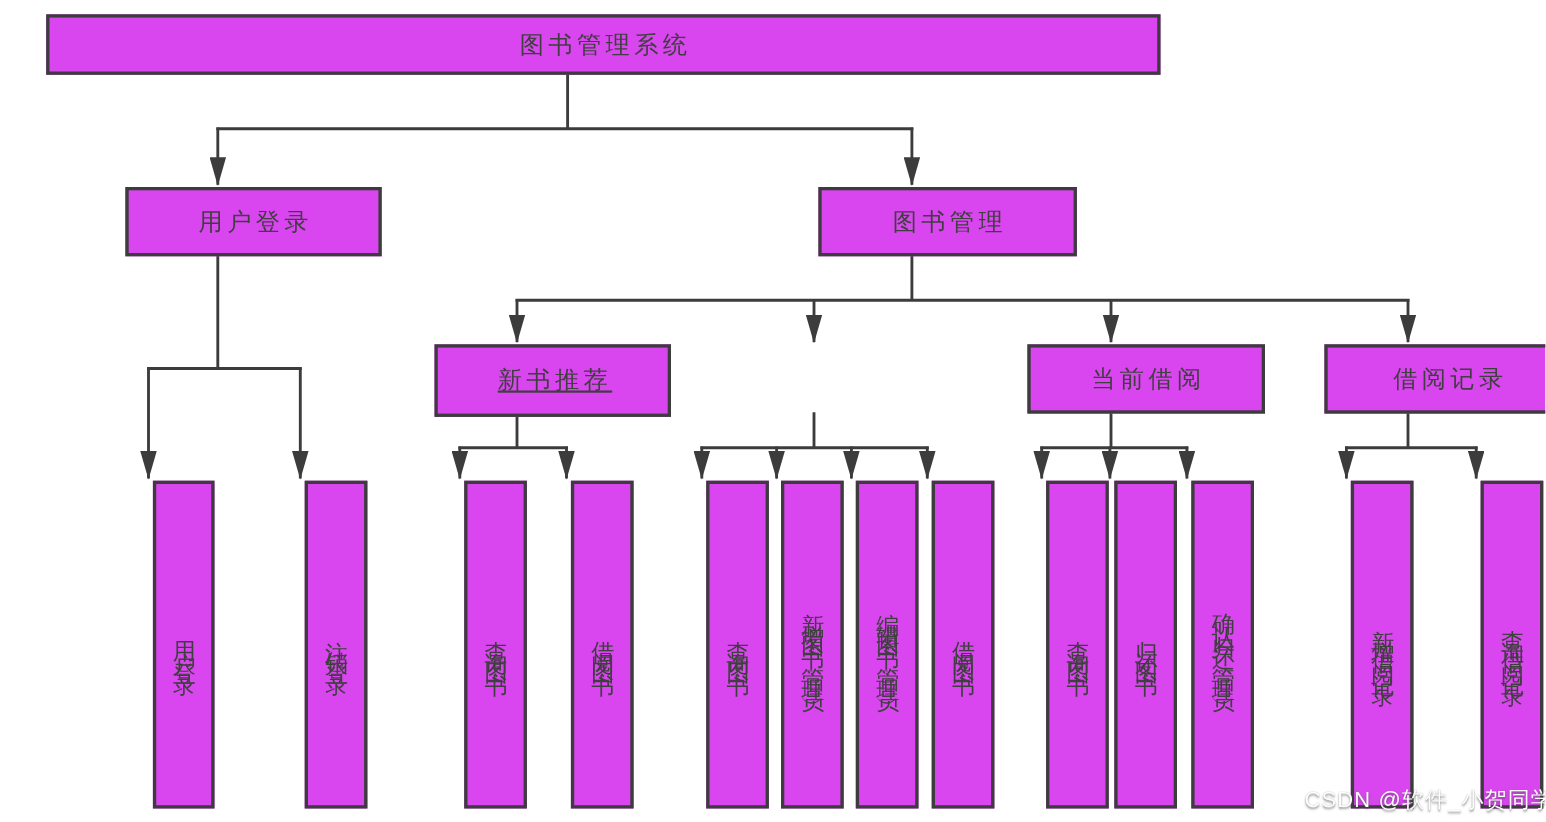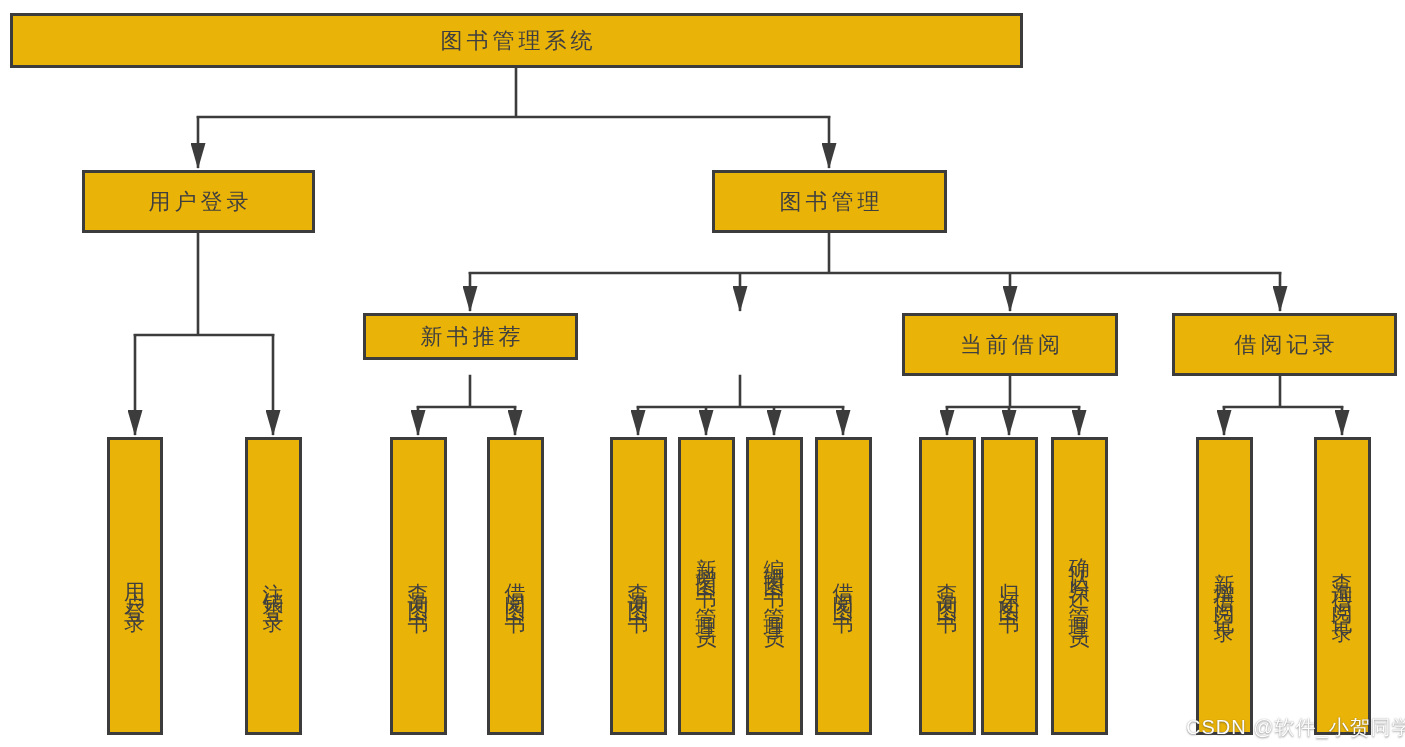--- a/index.html
+++ b/index.html
@@ -16,30 +16,31 @@
     height:747px;
     background:var(--background);
     overflow:hidden;
   }
   .connectors{position:absolute;left:0;top:0;}
   .connectors path.trunk{fill:none;stroke:var(--line);stroke-width:2.6;stroke-linecap:square;}
   .connectors line.stem{stroke:var(--line);stroke-width:2.6;}
   .connectors marker path{fill:var(--line);stroke:none;}
   .node{
     position:absolute;
-    background:#eab308;
+    background:#d946ef;
     border:3px solid var(--line);
     display:flex;
     align-items:center;
     justify-content:center;
     color:var(--text);
     font-size:22px;
     letter-spacing:4px;
     text-indent:4px;
     white-space:nowrap;
+    margin-left:32px;
   }
   .node.leaf{
     font-size:21px;
   }
   .node.leaf .vtext{
     writing-mode:vertical-rl;
     text-orientation:mixed;
     letter-spacing:10px;
     text-indent:0;
     line-height:1;
@@ -99,21 +100,21 @@
     <path class="trunk" d="M1280,376 L1280,407 M1224,407 L1342,407"></path>
     <line class="stem" x1="1224" y1="406" x2="1224" y2="435" marker-end="url(#arrow)"></line>
     <line class="stem" x1="1342" y1="406" x2="1342" y2="435" marker-end="url(#arrow)"></line>
   </svg>
 
   <div class="node" style="left:10px;top:13px;width:1013px;height:55px;">图书管理系统</div>
 
   <div class="node" style="left:82px;top:170px;width:233px;height:63px;">用户登录</div>
   <div class="node" style="left:712px;top:170px;width:235px;height:63px;">图书管理</div>
 
-  <div class="node" style="left:363px;top:313px;width:215px;height:47px;">新书推荐</div>
+  <div class="node" style="left:363px;top:313px;width:215px;height:66px;text-decoration:underline;">新书推荐</div>
   <div class="node" style="left:1172px;top:313px;width:225px;height:63px;">借阅记录</div>
   <div class="node" style="left:902px;top:313px;width:216px;height:63px;">当前借阅</div>
 
   <div class="node leaf" style="left:107px;top:437px;width:56px;height:298px;">
     <span class="vtext">用户登录</span>
   </div>
   <div class="node leaf" style="left:245px;top:437px;width:57px;height:298px;">
     <span class="vtext">注销登录</span>
   </div>
 

